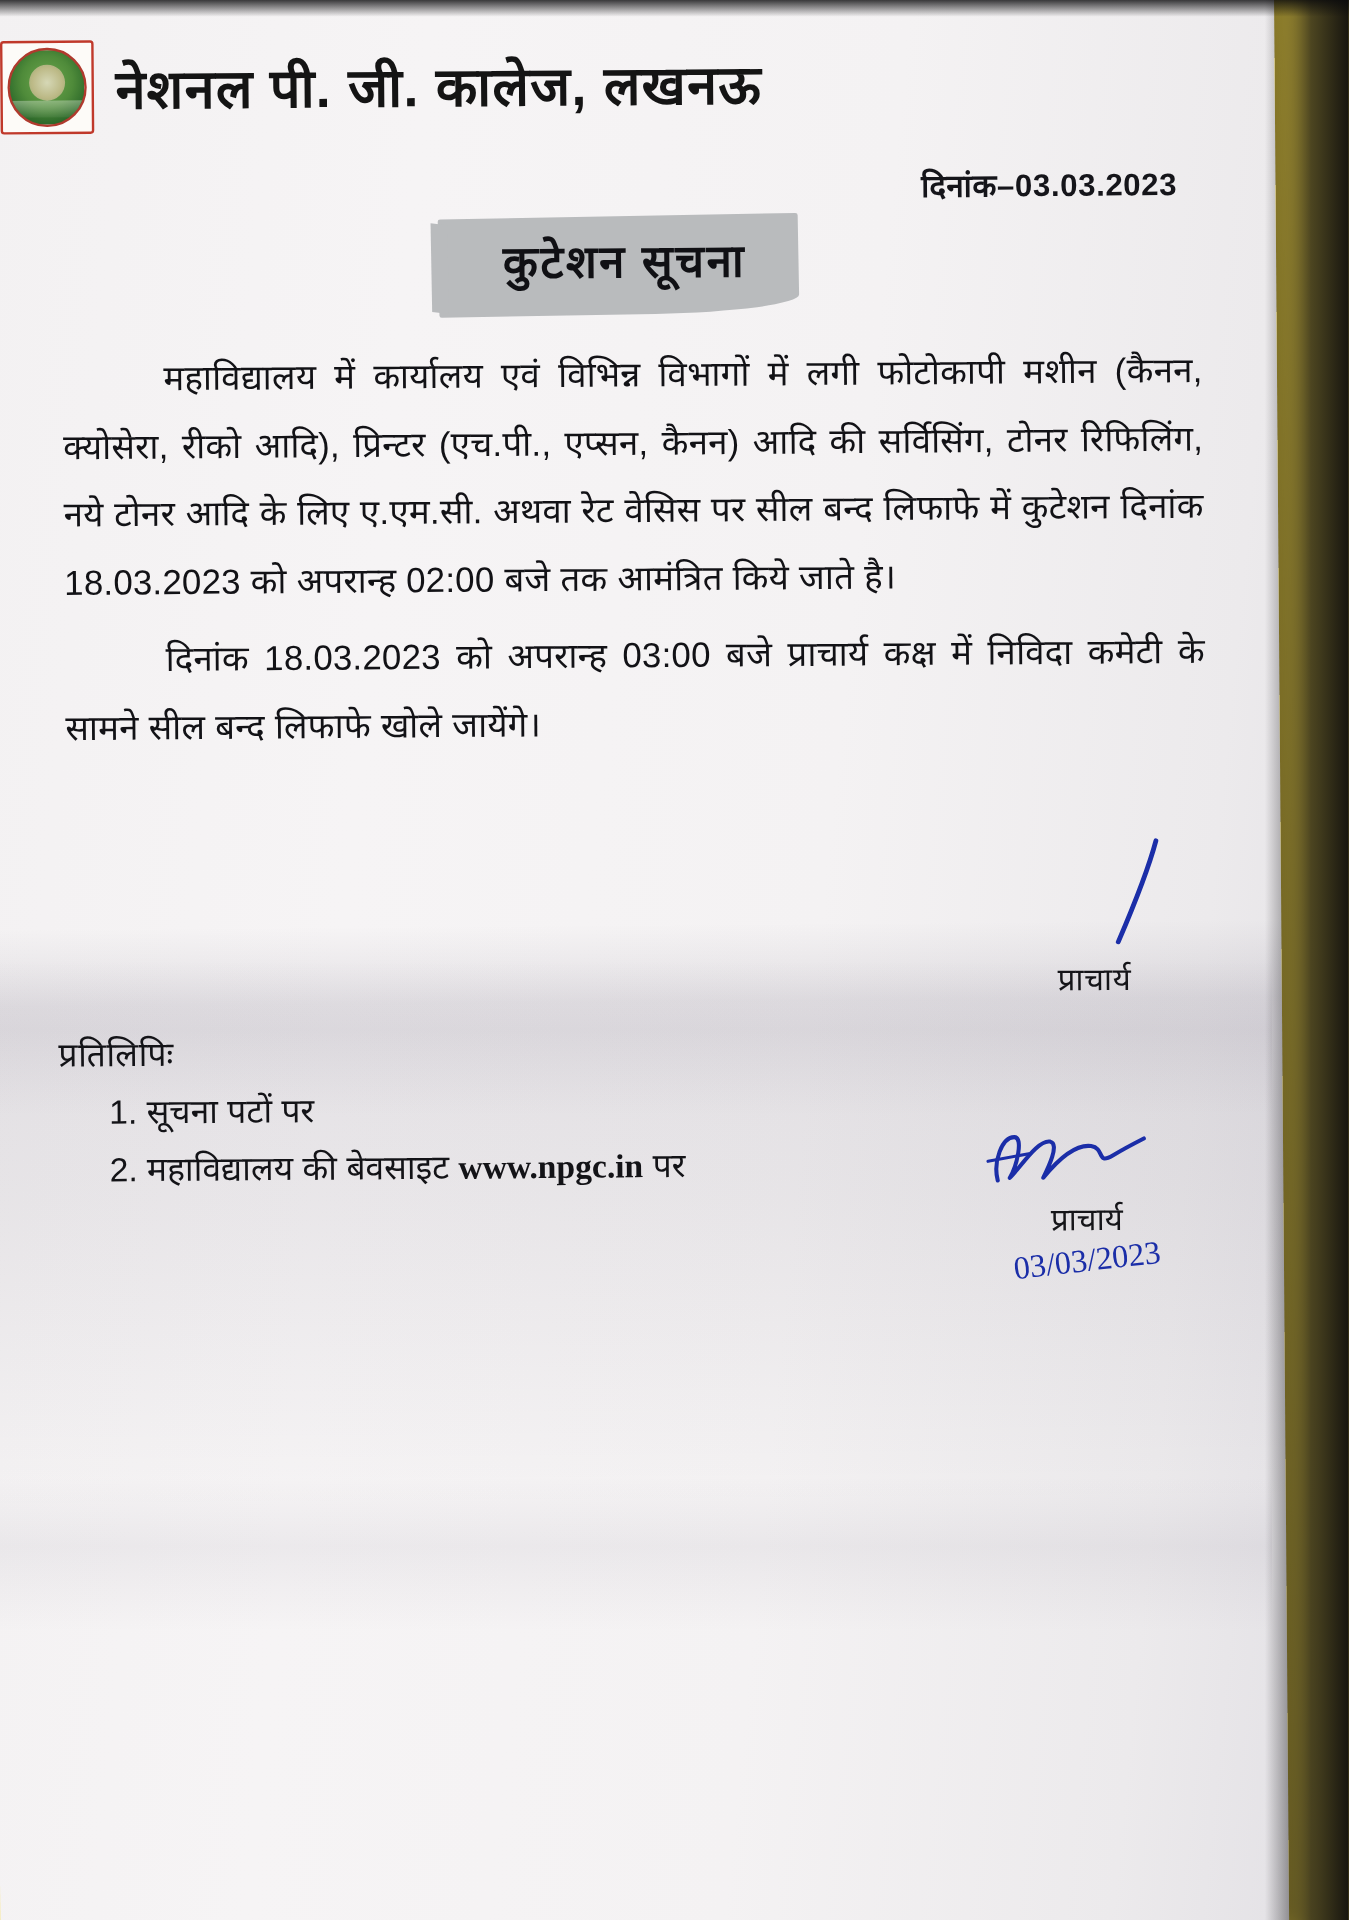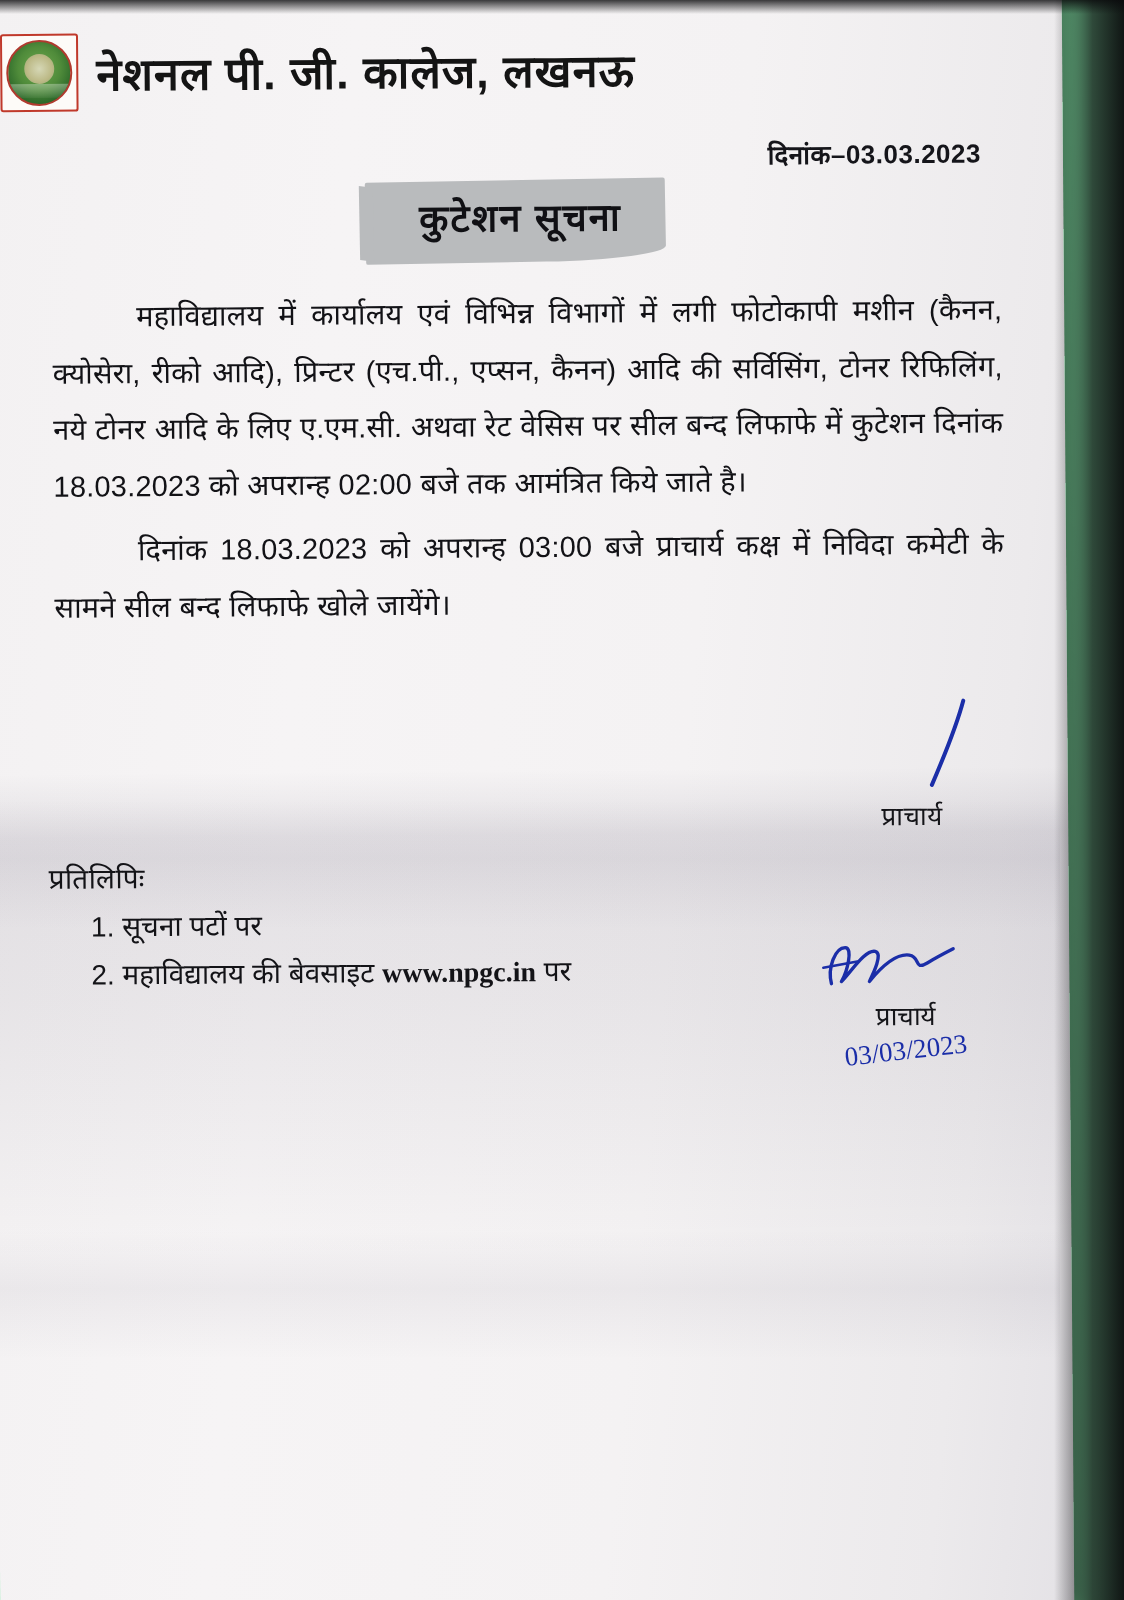--- a/index.html
+++ b/index.html
@@ -13,21 +13,21 @@
     overflow: hidden;
     font-family: "Liberation Sans", sans-serif;
   }
 
   
   #page-photo {
     position: absolute;
     left: 0; top: 0;
     width: 1124px;
     height: 1600px;
-    background: #86efac;
+    background: #fde047;
   }
 
   .paper {
     position: absolute;
     left: -6px;
     top: -10px;
     width: 1074px;
     height: 1625px;
     background:
       linear-gradient(180deg, rgba(0,0,0,0.00) 0%, rgba(0,0,0,0.00) 48%, rgba(40,30,60,0.09) 52%, rgba(20,10,40,0.06) 62%, rgba(0,0,0,0.0) 78%),

